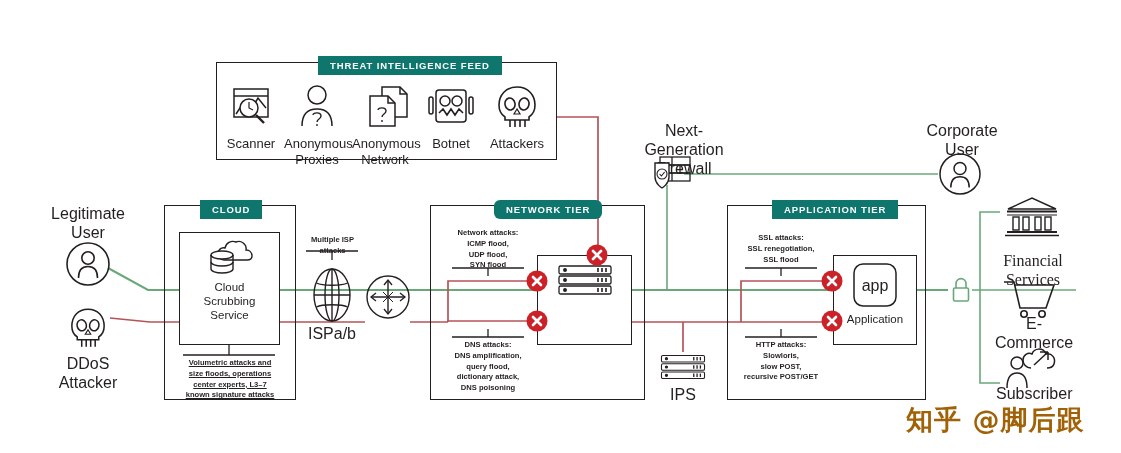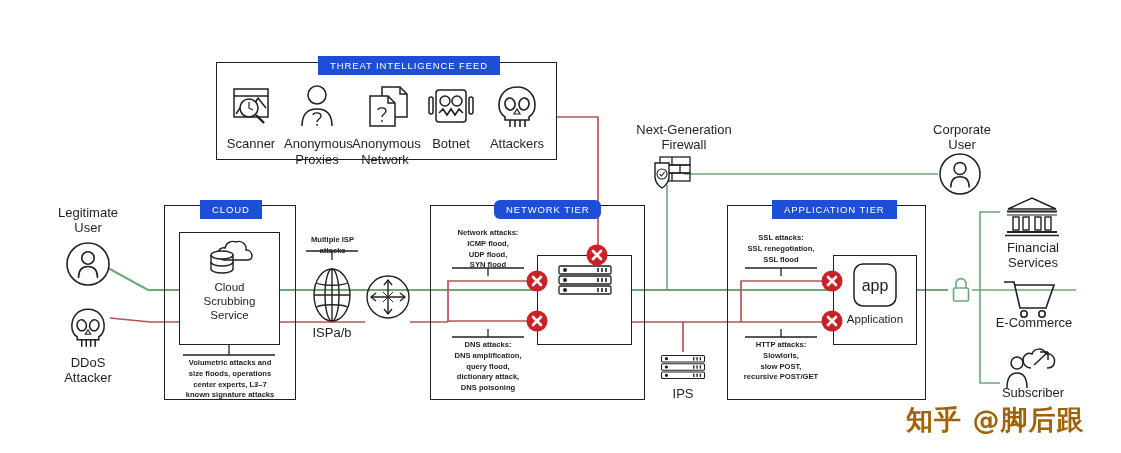--- a/index.html
+++ b/index.html
@@ -6,25 +6,25 @@
   body {
     width:1121px; height:453px;
     background:#ffffff;
     font-family:"Liberation Sans", sans-serif;
     overflow:hidden;
     position:relative;
   }
   #stage { position:absolute; inset:0; }
   svg.layer { position:absolute; left:0; top:0; width:1121px; height:453px; }
   .lbl { position:absolute; text-align:center; color:#231f20; line-height:1.18; }
-  .node-label { font-size:13px; }
+  .node-label { font-size:16px; }
   .attack-label { font-size:7.6px; font-weight:bold; line-height:1.42; }
   .tier-tag {
-    position:absolute; background:#1d4ed8; color:#fff;
-    font-size:9.5px; font-weight:normal; letter-spacing:0.9px;
+    position:absolute; background:#0f766e; color:#fff;
+    font-size:9.5px; font-weight:bold; letter-spacing:0.9px;
     padding:4px 12px 4px 12px; text-align:center; white-space:nowrap;
   }
   .box-label { font-size:11.5px; text-align:center; color:#231f20; line-height:1.2; }
   .inner-box { position:absolute; border:1.1px solid #231f20; background:#fff; }
   .tier-box { position:absolute; border:1.4px solid #231f20; background:transparent; }
   .watermark {
     position:absolute; color:#a16207; font-size:27px; font-weight:bold;
     letter-spacing:1px; white-space:nowrap;
     font-family:"DejaVu Sans", sans-serif;
   }
@@ -214,21 +214,21 @@
       <line x1="745" y1="268" x2="817" y2="268"></line>
       <line x1="781" y1="268" x2="781" y2="276"></line>
       <line x1="745" y1="337" x2="817" y2="337"></line>
       <line x1="781" y1="329" x2="781" y2="337"></line>
 
       <line x1="306" y1="251" x2="358" y2="251"></line>
       <line x1="332" y1="251" x2="332" y2="260"></line>
     </g>
   </svg>
 
-  <div class="lbl attack-label" style="left:171px; top:358px; width:118px;">
+  <div class="lbl attack-label" style="left:171px; top:358px; width:118px;text-decoration:underline;">
     <div>Volumetric attacks and</div>
     <div>size floods, operations</div>
     <div>center experts, L3–7</div>
     <div>known signature attacks</div>
   </div>
 
   <div class="lbl attack-label" style="left:300px; top:235px; width:65px; font-weight:bold;">
     <div>Multiple ISP</div>
     <div>attacks</div>
   </div>
@@ -378,21 +378,21 @@
       <line x1="3" y1="15.5" x2="53" y2="15.5" stroke-width="1.8"></line>
       <line x1="3" y1="19" x2="53" y2="19" stroke-width="1.2"></line>
       <rect x="9" y="21" width="6" height="13"></rect>
       <rect x="19" y="21" width="6" height="13"></rect>
       <rect x="31" y="21" width="6" height="13"></rect>
       <rect x="41" y="21" width="6" height="13"></rect>
       <line x1="3" y1="36" x2="53" y2="36" stroke-width="1.8"></line>
       <line x1="1" y1="39.5" x2="55" y2="39.5" stroke-width="1.5"></line>
     </g>
   </svg>
-  <div class="lbl node-label" style="left:996px; top:240px; width:74px;">
+  <div class="lbl node-label" style="left:996px; top:252px; width:74px;font-family:Liberation Serif, serif;">
     <div>Financial</div>
     <div>Services</div>
   </div>
 
   <svg class="icn" style="left:1000px; top:278px;" width="60" height="42" viewBox="0 0 60 42">
     <g fill="none" stroke="#231f20" stroke-width="1.6">
       <path d="M4,4 L14,4 L20,30 L46,30 L54,7 L14,7"></path>
       <circle cx="24" cy="36" r="3.2"></circle>
       <circle cx="42" cy="36" r="3.2"></circle>
     </g>

